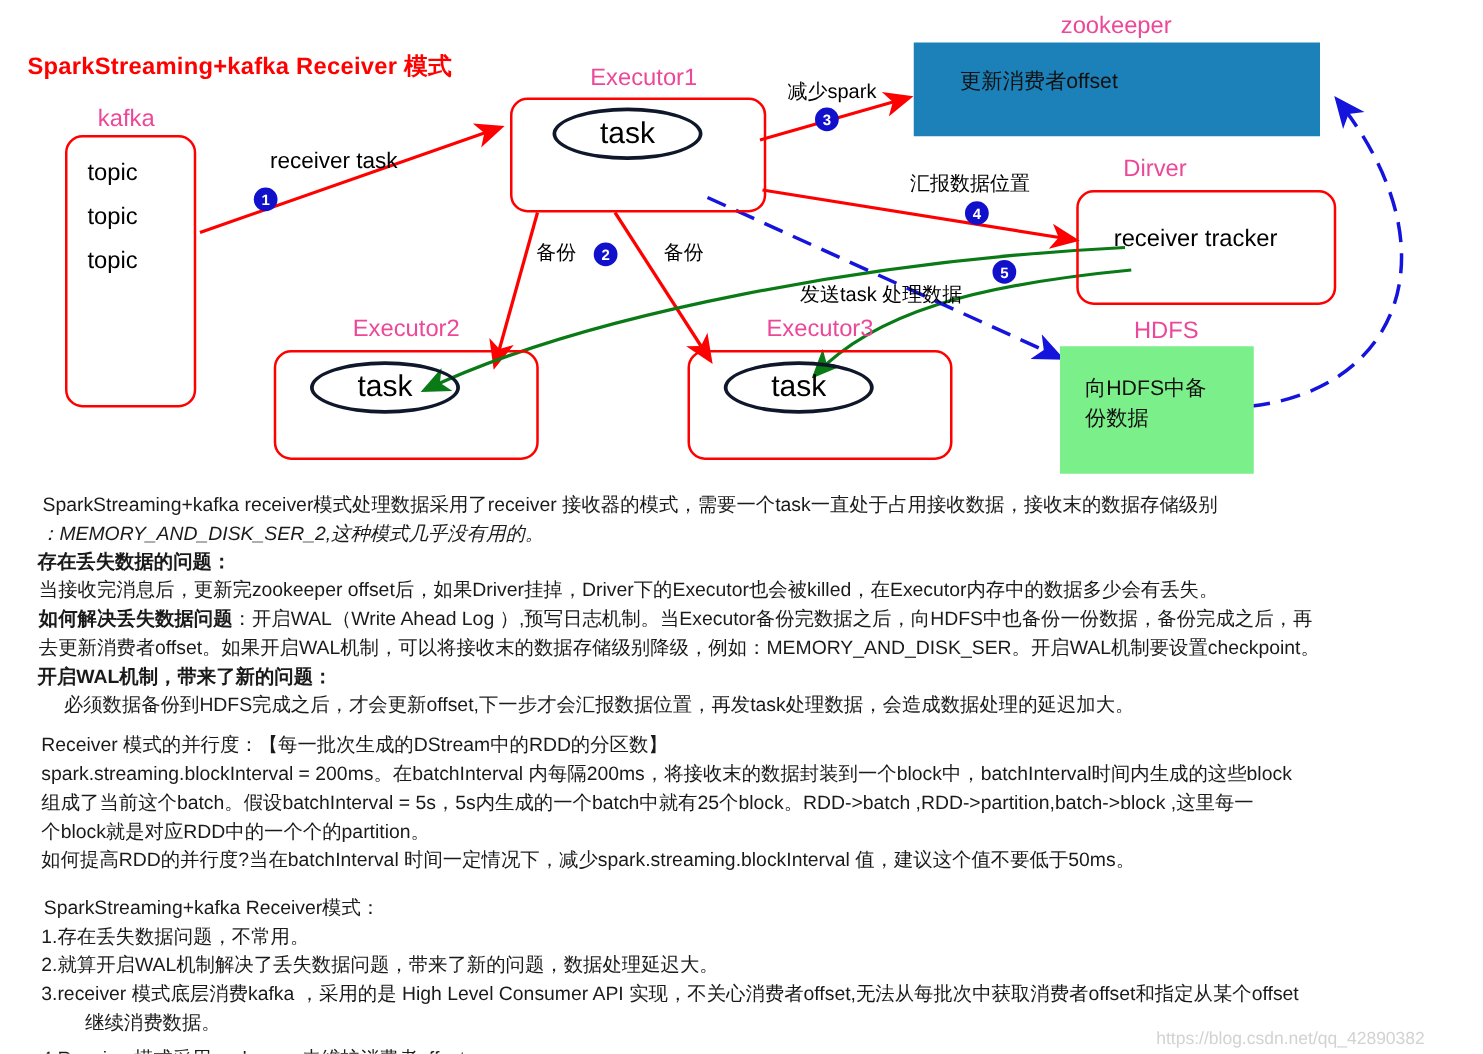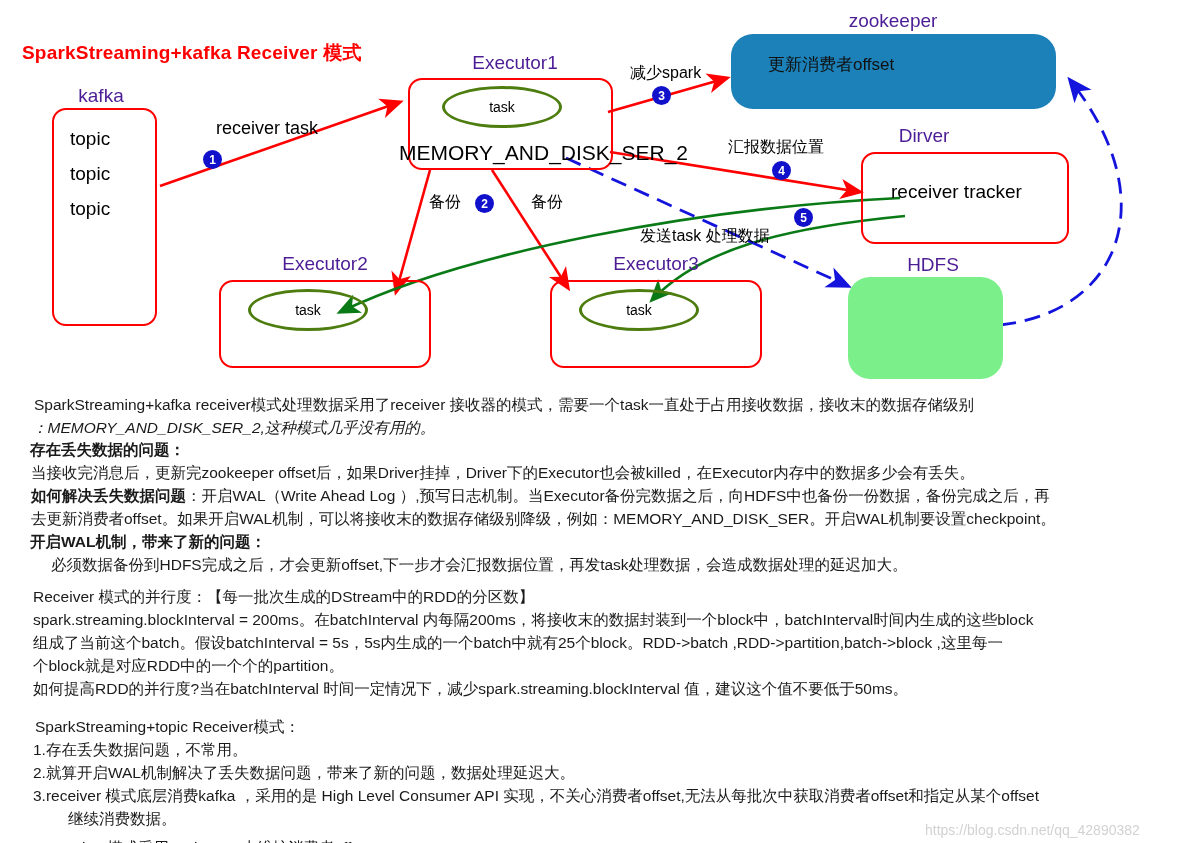--- a/index.html
+++ b/index.html
@@ -8,28 +8,28 @@
 
   #title{position:absolute;left:22px;top:13px;font-size:19px;font-weight:bold;color:#ff0000;
          letter-spacing:.2px;white-space:nowrap;margin-top:27px;}
 
   
   #diagram{position:absolute;left:0;top:0;width:1186px;height:388px;}
   #wires{position:absolute;left:0;top:0;width:1186px;height:388px;}
 
   .box{position:absolute;box-sizing:border-box;}
   .rbox{border:2.5px solid #ff0000;border-radius:14px;background:transparent;}
-  .caption{position:absolute;font-size:19px;color:#4c1d95;white-space:nowrap;text-align:center;}
+  .caption{position:absolute;font-size:19px;color:#ec4899;white-space:nowrap;text-align:center;}
   .inner-label{position:absolute;font-size:19px;color:#000;white-space:nowrap;}
 
-  .ellipse{position:absolute;border:3px solid #4d7c0f;border-radius:50%;
+  .ellipse{position:absolute;border:3px solid #0f172a;border-radius:50%;
            display:flex;align-items:center;justify-content:center;
-           font-size:14px;color:#000;box-sizing:border-box;}
+           font-size:24px;color:#000;box-sizing:border-box;}
 
-  .fillbox{position:absolute;box-sizing:border-box;border-radius:22px;}
+  .fillbox{position:absolute;box-sizing:border-box;}
   .zk{background:#1b81b8;}
   .hdfsbox{background:#7bf08a;}
   .fillbox .txt{position:absolute;font-size:17px;color:#111;line-height:1.45;}
 
   .arrow-label{position:absolute;font-size:16px;color:#000;white-space:nowrap;}
   .arrow-label.big{font-size:18px;}
 
   .badge{position:absolute;width:19px;height:19px;border-radius:50%;background:#1111cc;
          color:#fff;font-size:12px;font-weight:bold;display:flex;align-items:center;
          justify-content:center;line-height:1;}
@@ -84,21 +84,20 @@
   <div class="inner-label" style="left:70px;top:128px;">topic</div>
   <div class="inner-label" style="left:70px;top:163px;">topic</div>
   <div class="inner-label" style="left:70px;top:198px;">topic</div>
 
   <div class="arrow-label big" style="left:216px;top:118px;">receiver task</div>
   <div class="badge" style="left:203px;top:150px;">1</div>
 
   <div class="caption" style="left:440px;top:52px;width:150px;">Executor1</div>
   <div class="box rbox" style="left:408px;top:78px;width:205px;height:92px;"></div>
   <div class="ellipse" style="left:442px;top:86px;width:120px;height:42px;">task</div>
-  <div class="memlabel" style="left:399px;top:141px;">MEMORY_AND_DISK_SER_2</div>
 
   <div class="arrow-label" style="left:429px;top:192px;">备份</div>
   <div class="badge" style="left:475px;top:194px;">2</div>
   <div class="arrow-label" style="left:531px;top:192px;">备份</div>
 
   <div class="arrow-label" style="left:630px;top:63px;">减少spark</div>
   <div class="badge" style="left:652px;top:86px;">3</div>
 
   <div class="arrow-label" style="left:728px;top:137px;">汇报数据位置</div>
   <div class="badge" style="left:772px;top:161px;">4</div>
@@ -111,20 +110,24 @@
   <div class="fillbox" style="left:731px;top:34px;width:325px;height:75px;">
     <span class="txt" style="left:37px;top:19px;">更新消费者offset</span>
   </div>
 
   <div class="caption" style="left:854px;top:125px;width:140px;">Dirver</div>
   <div class="box rbox" style="left:861px;top:152px;width:208px;height:92px;"></div>
   <div class="inner-label" style="left:891px;top:181px;">receiver tracker</div>
 
   <div class="caption" style="left:873px;top:254px;width:120px;">HDFS</div>
   <div class="fillbox hdfsbox" style="left:848px;top:277px;width:155px;height:102px;"></div>
+  <div class="fillbox" style="left:848px;top:277px;width:155px;height:102px;">
+    <span class="txt" style="left:20px;top:22px;">向HDFS中备</span>
+    <span class="txt" style="left:20px;top:46px;">份数据</span>
+  </div>
 
   <div class="caption" style="left:255px;top:253px;width:140px;">Executor2</div>
   <div class="box rbox" style="left:219px;top:280px;width:212px;height:88px;"></div>
   <div class="ellipse" style="left:248px;top:289px;width:120px;height:42px;">task</div>
 
   <div class="caption" style="left:586px;top:253px;width:140px;">Executor3</div>
   <div class="box rbox" style="left:550px;top:280px;width:212px;height:88px;"></div>
   <div class="ellipse" style="left:579px;top:289px;width:120px;height:42px;">task</div>
 
 </div>
@@ -140,21 +143,21 @@
   <div class="p" style="left:31px;top:121px;">去更新消费者offset。如果开启WAL机制，可以将接收末的数据存储级别降级，例如：MEMORY_AND_DISK_SER。开启WAL机制要设置checkpoint。</div>
   <div class="p b" style="left:30px;top:144px;">开启WAL机制，带来了新的问题：</div>
   <div class="p" style="left:31px;top:167px;margin-left:20px;">必须数据备份到HDFS完成之后，才会更新offset,下一步才会汇报数据位置，再发task处理数据，会造成数据处理的延迟加大。</div>
 
   <div class="p" style="left:33px;top:199px;text-align:center;">Receiver 模式的并行度：【每一批次生成的DStream中的RDD的分区数】</div>
   <div class="p" style="left:33px;top:222px;">spark.streaming.blockInterval = 200ms。在batchInterval 内每隔200ms，将接收末的数据封装到一个block中，batchInterval时间内生成的这些block</div>
   <div class="p" style="left:33px;top:245px;">组成了当前这个batch。假设batchInterval = 5s，5s内生成的一个batch中就有25个block。RDD-&gt;batch ,RDD-&gt;partition,batch-&gt;block ,这里每一</div>
   <div class="p" style="left:33px;top:268px;">个block就是对应RDD中的一个个的partition。</div>
   <div class="p" style="left:33px;top:291px;">如何提高RDD的并行度?当在batchInterval 时间一定情况下，减少spark.streaming.blockInterval 值，建议这个值不要低于50ms。</div>
 
-  <div class="p" style="left:35px;top:329px;">SparkStreaming+topic Receiver模式：</div>
+  <div class="p" style="left:35px;top:329px;">SparkStreaming+kafka Receiver模式：</div>
   <div class="p" style="left:33px;top:352px;">1.存在丢失数据问题，不常用。</div>
   <div class="p" style="left:33px;top:375px;">2.就算开启WAL机制解决了丢失数据问题，带来了新的问题，数据处理延迟大。</div>
   <div class="p" style="left:33px;top:398px;">3.receiver 模式底层消费kafka ，采用的是 High Level Consumer API 实现，不关心消费者offset,无法从每批次中获取消费者offset和指定从某个offset</div>
   <div class="p" style="left:33px;top:421px;margin-left:35px;">继续消费数据。</div>
   <div class="p" style="left:33px;top:450px;">4.Receiver模式采用zookeeper未维护消费者offset</div>
 
   <div class="watermark" style="left:925px;top:432px;">https://blog.csdn.net/qq_42890382</div>
 </div>
 
 </body></html>

